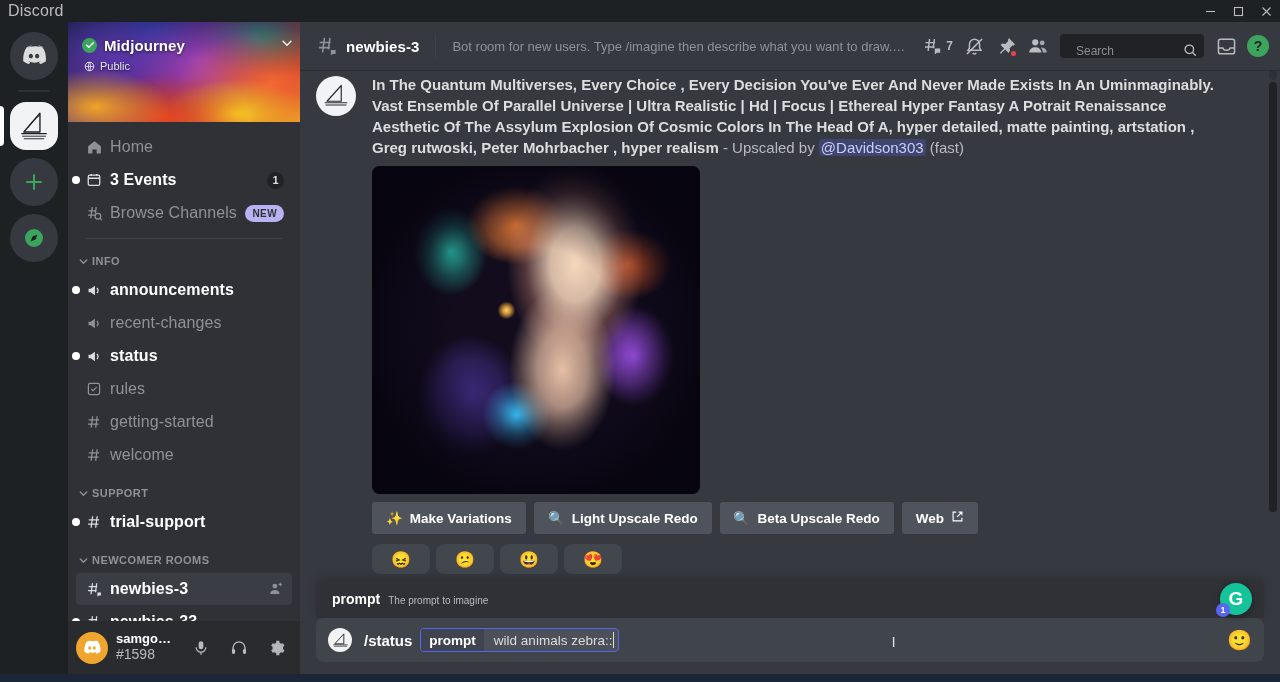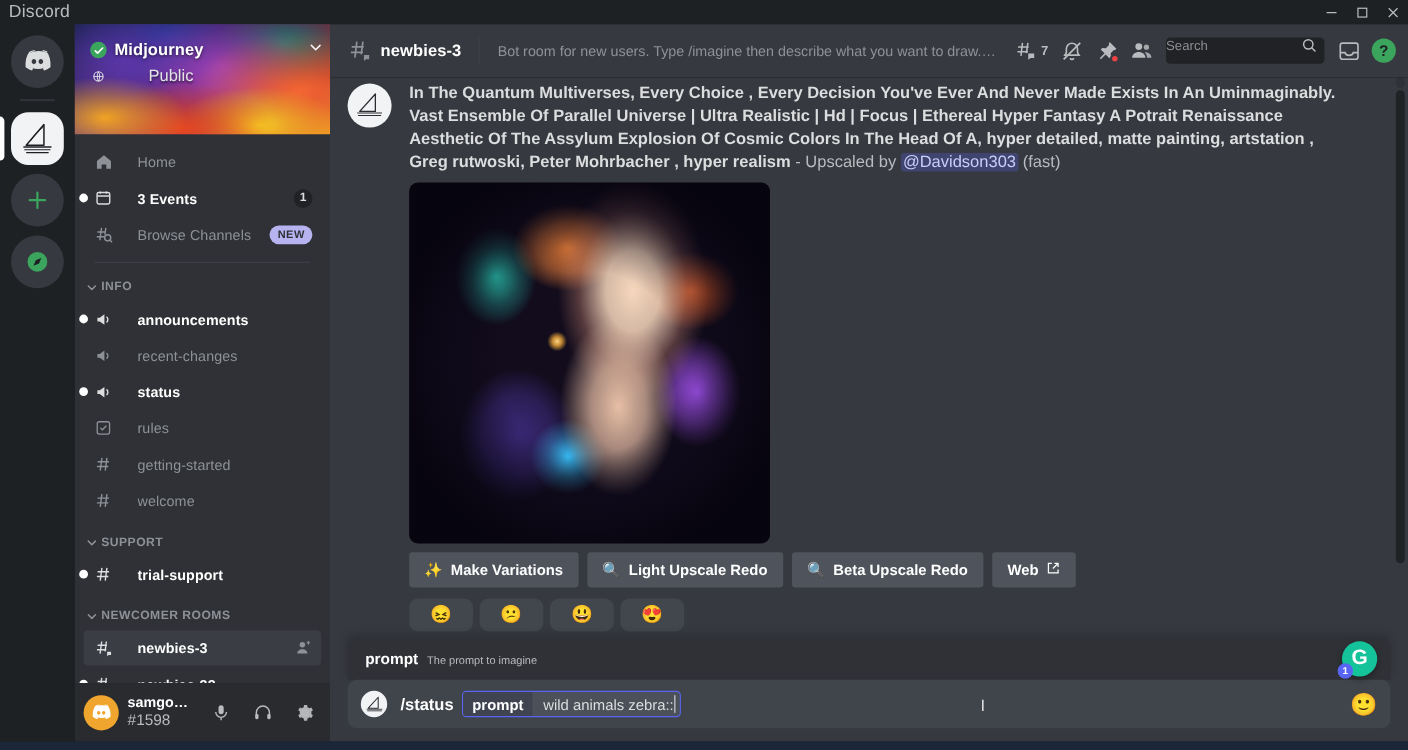--- a/index.html
+++ b/index.html
@@ -61,30 +61,30 @@
   .banner-shade { position: absolute; inset: 0; background: linear-gradient(180deg, rgba(0,0,0,.30) 0%, rgba(0,0,0,.05) 55%, rgba(0,0,0,0) 100%); }
   .banner-inner { position: absolute; left: 0; right: 0; top: 0; padding: 14px 6px 0 14px; }
   .srv-name-row { display: flex; align-items: center; gap: 7px; }
   .verified {
     width: 15px; height: 15px; border-radius: 50%; background: #3ba55d;
     display: flex; align-items: center; justify-content: center; flex: 0 0 15px;
   }
   .srv-name { font-size: 15px; font-weight: 700; color: #fff; text-shadow: 0 1px 3px rgba(0,0,0,.6); letter-spacing: .1px; }
   .chev-srv { margin-left: auto; color: #fff; opacity: .95; }
   .srv-sub { display: flex; align-items: center; gap: 5px; margin-top: 6px; padding-left: 2px; }
-  .srv-sub-text { font-size: 15px; color: #e3e5e8; text-shadow: 0 1px 2px rgba(0,0,0,.6); margin-left: 35px; }
+  .srv-sub-text { font-size: 11px; color: #e3e5e8; text-shadow: 0 1px 2px rgba(0,0,0,.6); }
 
   .chanlist { flex: 1; overflow: hidden; padding: 8px 0 0 0; }
   .nav-item {
     display: flex; align-items: center; height: 32px; margin: 1px 8px 1px 8px;
     padding: 0 8px; border-radius: 4px; color: #8e9297; position: relative; cursor: pointer;
   }
   .nav-item.active { background: #3a3d44; }
   .nav-item .ci { width: 20px; flex: 0 0 20px; display: flex; align-items: center; justify-content: center; margin-right: 6px; color: #8e9297; }
-  .nav-label { font-size: 13px; color: #8e9297; white-space: nowrap; overflow: hidden; text-overflow: ellipsis; letter-spacing: .1px; margin-left: 15px; }
+  .nav-label { font-size: 16px; color: #8e9297; white-space: nowrap; overflow: hidden; text-overflow: ellipsis; letter-spacing: .1px; }
   .nav-item.unread .nav-label { color: #fff; font-weight: 700; }
   .nav-item.unread .ci { color: #dcddde; }
   .nav-item.active .nav-label { color: #fff; font-weight: 700; }
   .nav-item.active .ci { color: #dcddde; }
   .unread-dot { position: absolute; left: -4px; top: 50%; transform: translateY(-50%); width: 8px; height: 8px; border-radius: 50%; background: #fff; }
   .badge-num {
     margin-left: auto; min-width: 17px; height: 17px; padding: 0 5px; border-radius: 9px;
     background: #202225; color: #dcddde; font-size: 11px; font-weight: 700;
     display: flex; align-items: center; justify-content: center;
   }
@@ -121,21 +121,21 @@
   .chan-topic {
     font-size: 13px; color: #8e9297; white-space: nowrap; overflow: hidden; text-overflow: ellipsis;
     max-width: 455px; flex: 0 1 auto;
   }
   .hdr-actions { margin-left: auto; display: flex; align-items: center; gap: 4px; }
   .hicon { height: 32px; min-width: 28px; padding: 0 3px; border-radius: 4px; display: flex; align-items: center; justify-content: center; gap: 3px; color: #b9bbbe; position: relative; }
   .hicon-count { font-size: 12px; font-weight: 600; color: #b9bbbe; }
   .pin-badge { position: absolute; right: 2px; bottom: 4px; width: 9px; height: 9px; border-radius: 50%; background: #ed4245; border: 2px solid #36393f; }
   .searchbox {
     width: 144px; height: 24px; background: #202225; border-radius: 4px;
-    display: flex; align-items: flex-start; padding: 0 6px 0 0; margin: 0 4px;
+    display: flex; align-items: flex-end; padding: 0 6px 0 16px; margin: 0 4px;
   }
   .search-ph { font-size: 12px; color: #8b8e93; flex: 1; }
   .help-icon { width: 22px; height: 22px; border-radius: 50%; background: #3ba55d; display: flex; align-items: center; justify-content: center; color: #1e2124; font-weight: 700; font-size: 14px; }
 
   
   .messages { flex: 1; overflow: hidden; position: relative; padding: 0 0 0 0; }
   .msg { display: flex; padding: 4px 48px 0 16px; position: relative; }
   .msg-avatar { width: 40px; flex: 0 0 40px; margin-right: 16px; margin-top: 2px; display: flex; justify-content: center; }
   .bot-avatar { width: 40px; height: 40px; border-radius: 50%; background: #f2f3f5; display: flex; align-items: center; justify-content: center; overflow: hidden; }
   .msg-body { flex: 1; min-width: 0; }

